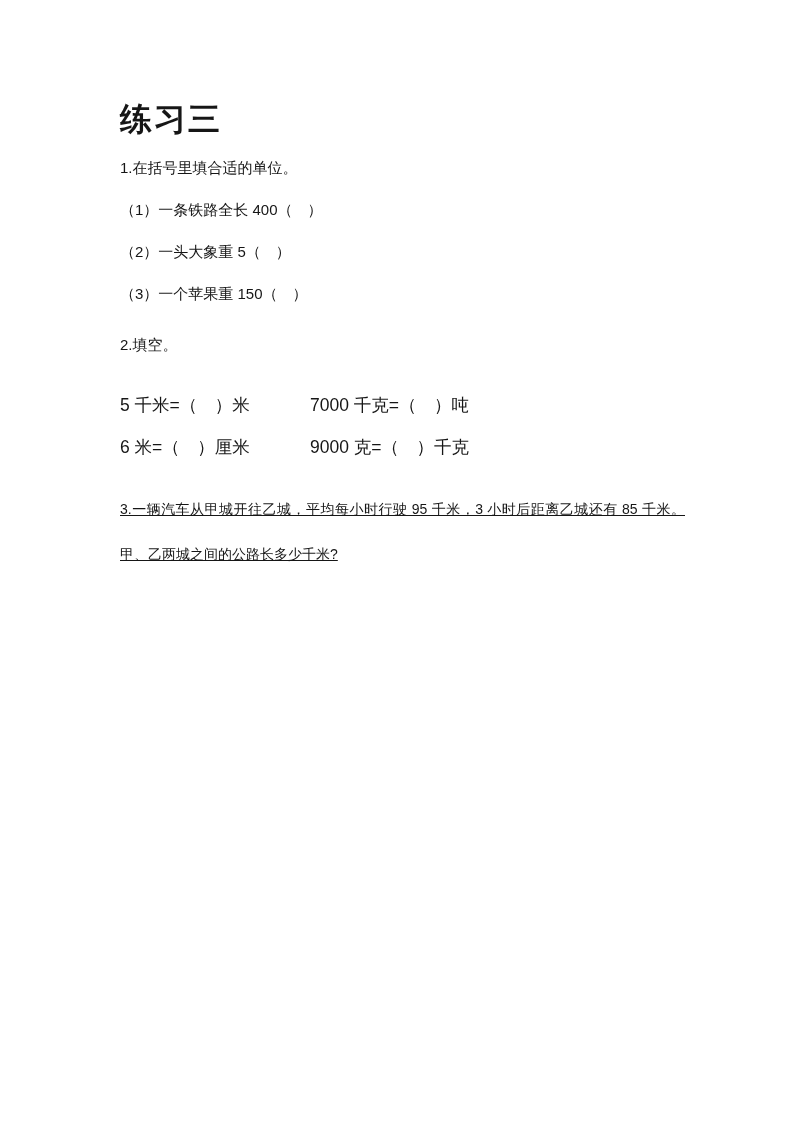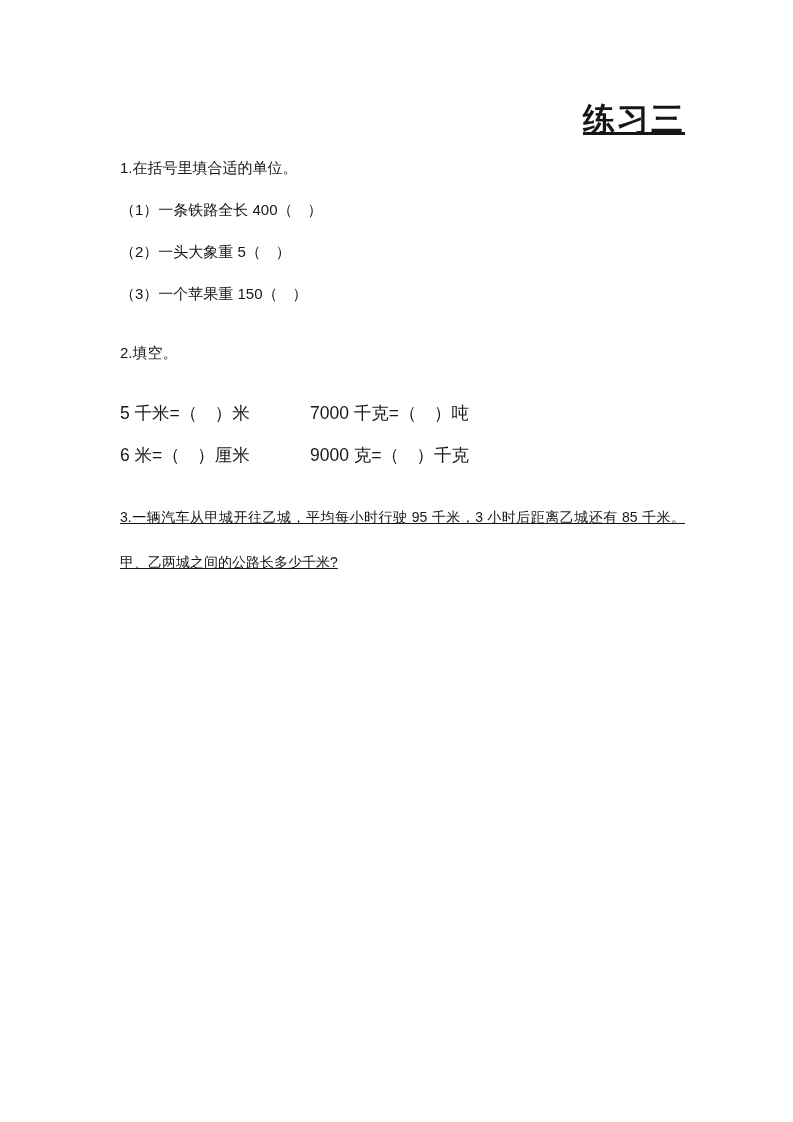--- a/index.html
+++ b/index.html
@@ -18,31 +18,30 @@
     width: 793px;
     height: 1122px;
     padding: 100px 108px 0 120px;
     background: #ffffff;
   }
   .title {
     margin: 0 0 18px 0;
     font-size: 32px;
     line-height: 38px;
     font-weight: 700;
-    text-align: right;
+    text-align: left;
     letter-spacing: 2px;
-    text-decoration: underline;
   }
   p { margin: 0; }
   .heading, .item {
     font-size: 15px;
     line-height: 23px;
     margin-bottom: 19px;
   }
-  .q2 { margin-top: 36px; }
+  .q2 { margin-top: 28px; }
   .row {
     display: grid;
     grid-template-columns: 190px 1fr;
     font-size: 17.5px;
     line-height: 23px;
     margin-bottom: 19px;
   }
   .q3 { margin-top: 28px; }
   .paragraph {
     width: 565px;

